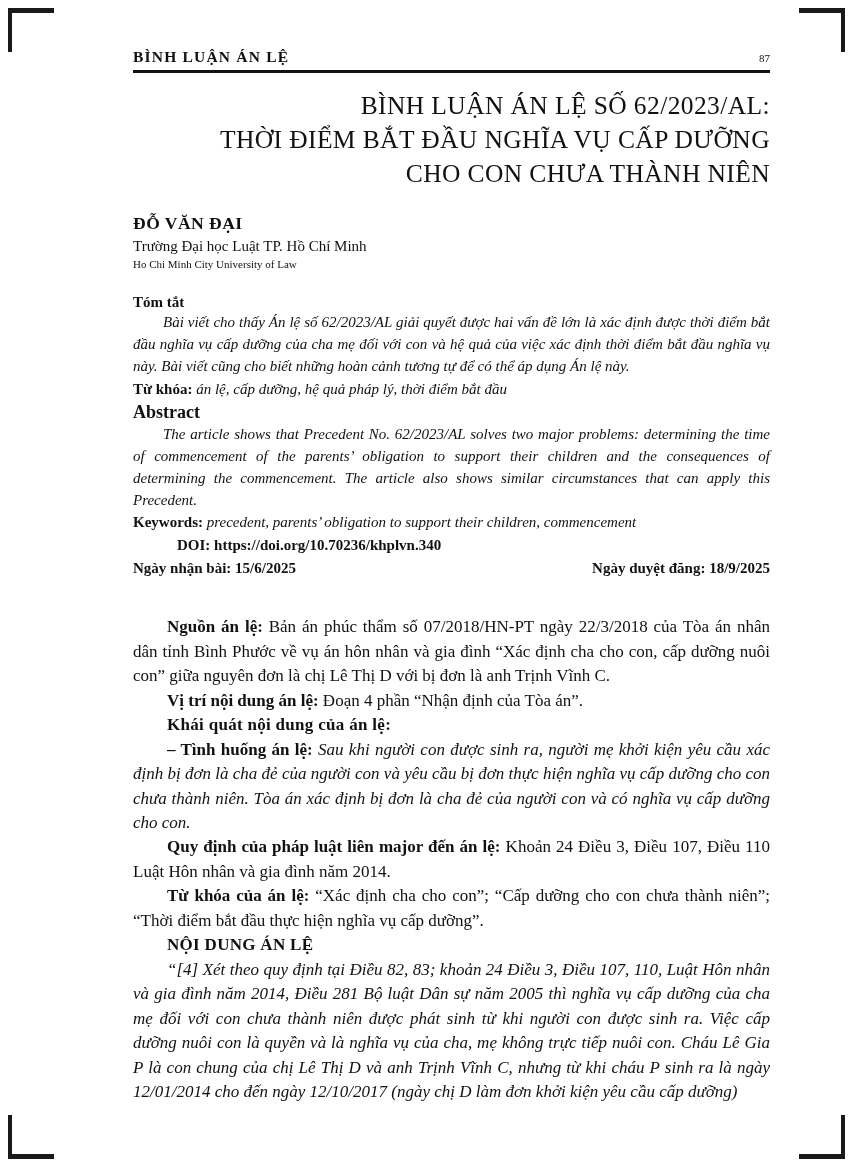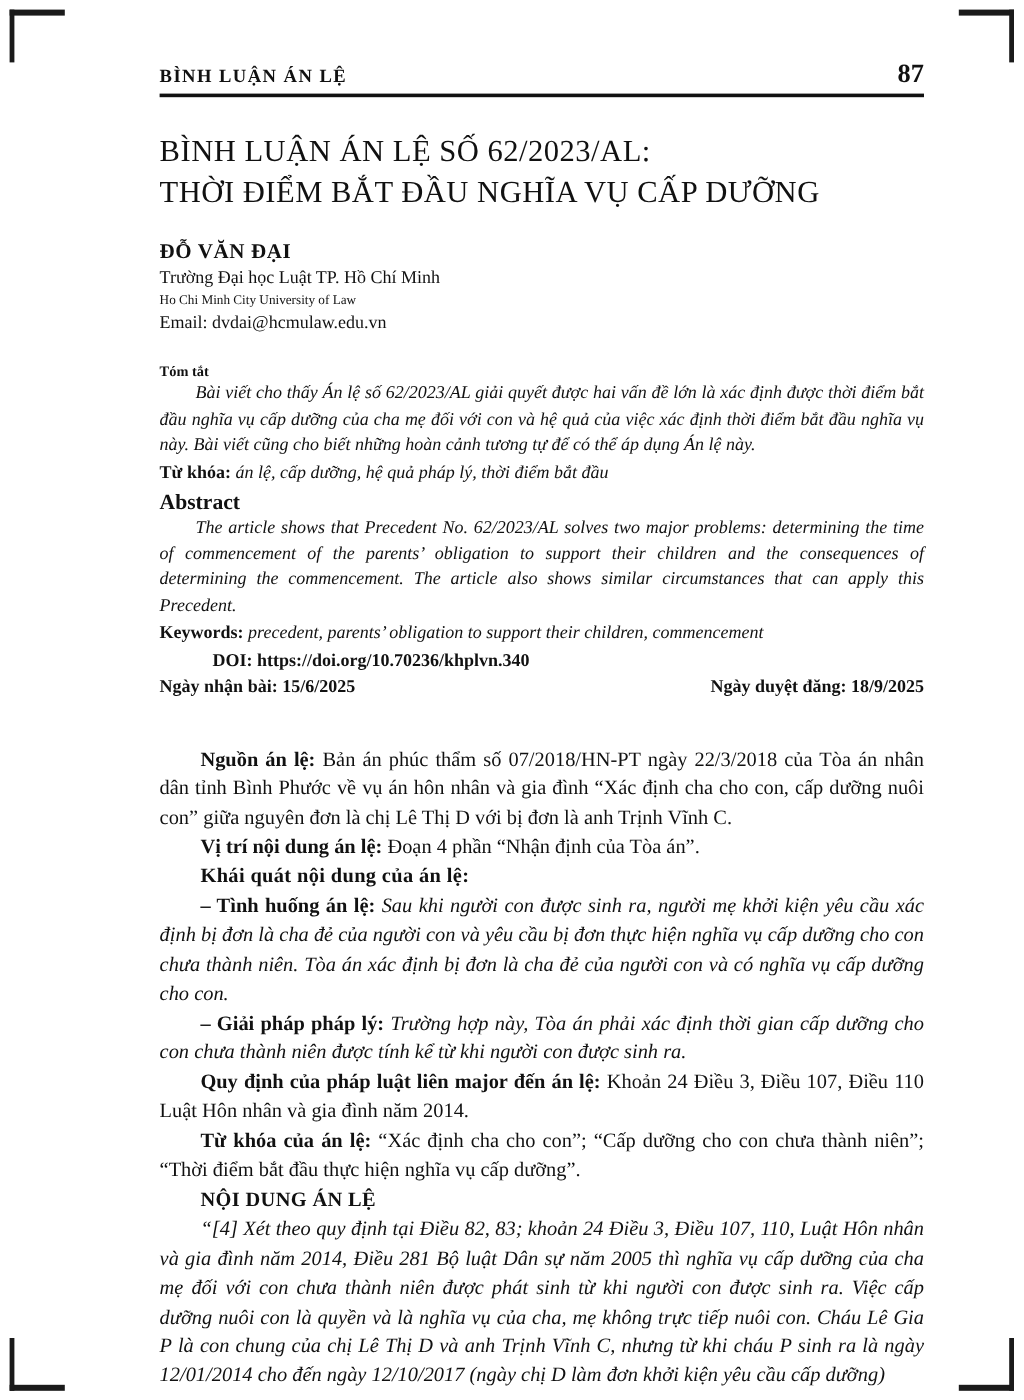--- a/index.html
+++ b/index.html
@@ -43,32 +43,32 @@
   .runhead {
     display: flex;
     justify-content: space-between;
     align-items: baseline;
     font-size: 15.5px;
     letter-spacing: 0.8px;
     font-weight: bold;
     gap: 35px;
   }
   .runhead-title { letter-spacing: 1.2px; }
-  .runhead-page { font-weight: bold; font-size: 22px; letter-spacing: 0; }
+  .runhead-page { font-weight: normal; font-size: 11px; letter-spacing: 0; }
   .rule {
     margin-top: 4px;
     height: 3px;
     background: #111111;
     width: 100%;
   }
 
   
   .title-block {
-    margin-top: 28px;
-    text-align: left;
+    margin-top: 16px;
+    text-align: right;
     font-size: 25.5px;
     line-height: 1.33;
     letter-spacing: 0.4px;
   }
   .title-block .tl { display: block; }
 
   
   .author-block {
     margin-top: 20px;
     text-align: left;
@@ -80,21 +80,21 @@
     letter-spacing: 0.5px;
   }
   .author-aff { font-size: 15px; }
   .author-aff-en { font-size: 11px; }
   .author-email { font-size: 15px; }
 
   
   .abs-section { margin-top: 22px; font-size: 15px; }
   .abs-head {
     font-weight: bold;
-    font-size: 12px;
+    font-size: 15px;
   }
   .abs-body {
     font-style: italic;
     text-align: justify;
     text-indent: 30px;
     line-height: 1.45;
     margin-top: 1px;
   }
   .kw-line {
     margin-top: 1px;
@@ -150,27 +150,27 @@
 
     <div class="runhead">
       <span class="runhead-title">BÌNH LUẬN ÁN LỆ</span>
       <span class="runhead-page">87</span>
     </div>
     <div class="rule"></div>
 
     <div class="title-block">
       <span class="tl">BÌNH LUẬN ÁN LỆ SỐ 62/2023/AL:</span>
       <span class="tl">THỜI ĐIỂM BẮT ĐẦU NGHĨA VỤ CẤP DƯỠNG</span>
+      <span class="tl">CHO CON CHƯA THÀNH NIÊN</span>
     </div>
 
     <div class="author-block">
       <div class="author-name">ĐỖ VĂN ĐẠI</div>
       <div class="author-aff">Trường Đại học Luật TP. Hồ Chí Minh</div>
       <div class="author-aff-en">Ho Chi Minh City University of Law</div>
-      <div class="author-email">Email: dvdai@hcmulaw.edu.vn</div>
     </div>
 
     <div class="abs-section">
       <div class="abs-head">Tóm tắt</div>
       <div class="abs-body">Bài viết cho thấy Án lệ số 62/2023/AL giải quyết được hai vấn đề lớn là xác định được thời điểm bắt đầu nghĩa vụ cấp dưỡng của cha mẹ đối với con và hệ quả của việc xác định thời điểm bắt đầu nghĩa vụ này. Bài viết cũng cho biết những hoàn cảnh tương tự để có thể áp dụng Án lệ này.</div>
       <div class="kw-line">
         <span class="kw-label">Từ khóa:</span>
         <span class="kw-value">án lệ, cấp dưỡng, hệ quả pháp lý, thời điểm bắt đầu</span>
       </div>
 
@@ -197,23 +197,20 @@
       <p class="para">
         <span class="lbl">Vị trí nội dung án lệ:</span><span> Đoạn 4 phần “Nhận định của Tòa án”.</span>
       </p>
 
       <p class="para head-inline">Khái quát nội dung của án lệ:</p>
 
       <p class="para dash">
         <span class="lbl">– Tình huống án lệ:</span><span class="ital"> Sau khi người con được sinh ra, người mẹ khởi kiện yêu cầu xác định bị đơn là cha đẻ của người con và yêu cầu bị đơn thực hiện nghĩa vụ cấp dưỡng cho con chưa thành niên. Tòa án xác định bị đơn là cha đẻ của người con và có nghĩa vụ cấp dưỡng cho con.</span>
       </p>
 
-      <p class="para dash">
-        <span class="lbl">– Giải pháp pháp lý:</span><span class="ital"> Trường hợp này, Tòa án phải xác định thời gian cấp dưỡng cho con chưa thành niên được tính kể từ khi người con được sinh ra.</span>
-      </p>
 
       <p class="para">
         <span class="lbl">Quy định của pháp luật liên major đến án lệ:</span><span> Khoản 24 Điều 3, Điều 107, Điều 110 Luật Hôn nhân và gia đình năm 2014.</span>
       </p>
 
       <p class="para">
         <span class="lbl">Từ khóa của án lệ:</span><span> “Xác định cha cho con”; “Cấp dưỡng cho con chưa thành niên”; “Thời điểm bắt đầu thực hiện nghĩa vụ cấp dưỡng”.</span>
       </p>
 
       <p class="para head-inline">NỘI DUNG ÁN LỆ</p>

